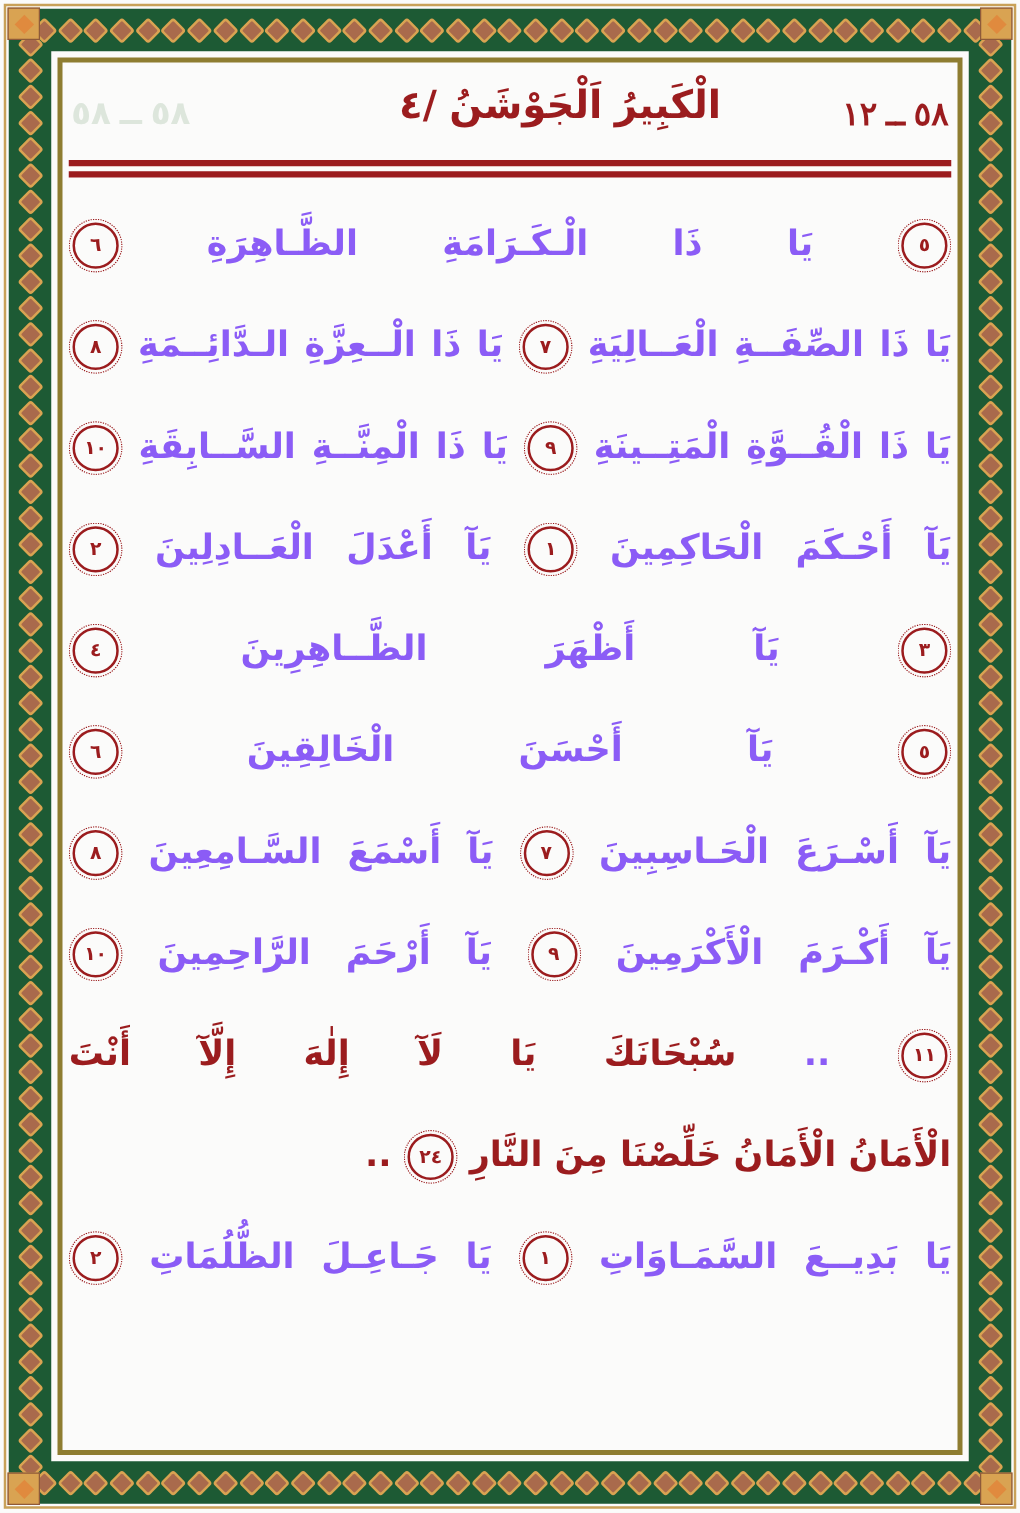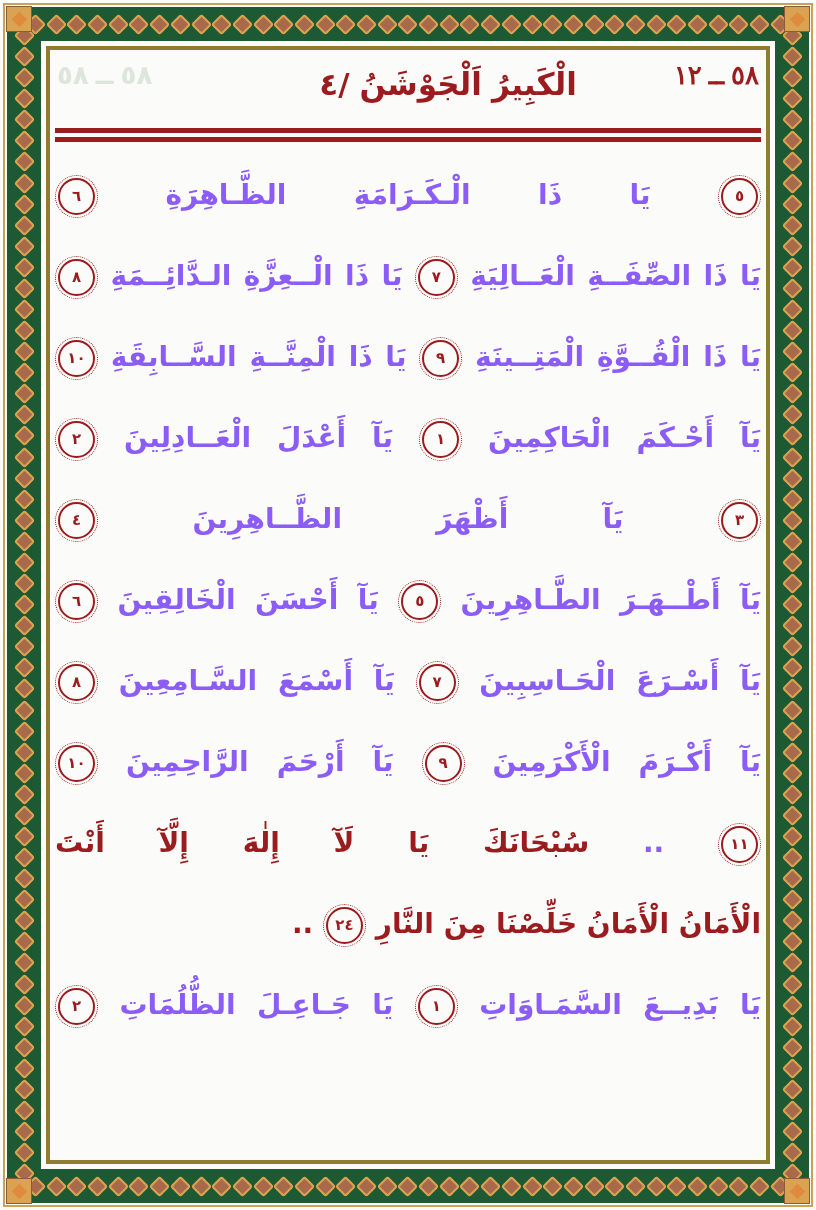--- a/index.html
+++ b/index.html
@@ -34,21 +34,21 @@
     border:1px solid #8e5a3a;display:flex;align-items:center;justify-content:center;
   }
   .corner .cd{width:11px;height:11px;background:#e08a3e;transform:rotate(45deg);}
   .corner-tl{top:6px;left:6px;}  .corner-tr{top:6px;right:6px;}
   .corner-bl{bottom:6px;left:6px;} .corner-br{bottom:6px;right:6px;}
 
   
   .content{position:absolute;left:55px;right:55px;top:58px;bottom:58px;}
 
   .header-row{position:relative;height:62px;}
-  .ref{position:absolute;top:2px;font-weight:bold;font-size:26px;display:flex;gap:7px;direction:ltr;align-items:center;}
+  .ref{position:absolute;top:18px;font-weight:bold;font-size:26px;display:flex;gap:7px;direction:ltr;align-items:center;}
   .ref-left{left:2px;color:#dde6dc;}
   .ref-right{right:2px;color:#9b1c1e;font-family:Liberation Serif, serif;}
   .page-title{
     position:absolute;left:50%;top:8px;
     transform:translateX(-50%) translateX(40px);
     color:#9b1c1e;font-weight:bold;font-size:31px;
     display:flex;gap:10px;direction:ltr;align-items:center;white-space:nowrap;
   }
 
   .rules{margin-top:8px;}
@@ -336,21 +336,21 @@
         <div class="line justify"><span class="seg-ink">يَآ أَحْـكَمَ الْحَاكِمِينَ</span> <span class="marker">
             <span class="mnum">١</span>
           </span> <span class="seg-ink">يَآ أَعْدَلَ الْعَــادِلِينَ</span> <span class="marker">
             <span class="mnum">٢</span>
           </span></div>
         <div class="line justify"> <span class="marker">
             <span class="mnum">٣</span>
           </span> <span class="seg-ink">يَآ أَظْهَرَ الظَّــاهِرِينَ</span> <span class="marker">
             <span class="mnum">٤</span>
           </span></div>
-        <div class="line justify"><span class="seg-ink">يَآ أَطْــهَـرَ الطَّـاهِرِينَ</span> <span class="marker">
+        <div class="line justify"> <span class="marker">
             <span class="mnum">٥</span>
           </span> <span class="seg-ink">يَآ أَحْسَنَ الْخَالِقِينَ</span> <span class="marker">
             <span class="mnum">٦</span>
           </span></div>
         <div class="line justify"><span class="seg-ink">يَآ أَسْـرَعَ الْحَـاسِبِينَ</span> <span class="marker">
             <span class="mnum">٧</span>
           </span> <span class="seg-ink">يَآ أَسْمَعَ السَّـامِعِينَ</span> <span class="marker">
             <span class="mnum">٨</span>
           </span></div>
         <div class="line justify"><span class="seg-ink">يَآ أَكْـرَمَ الْأَكْرَمِينَ</span> <span class="marker">

